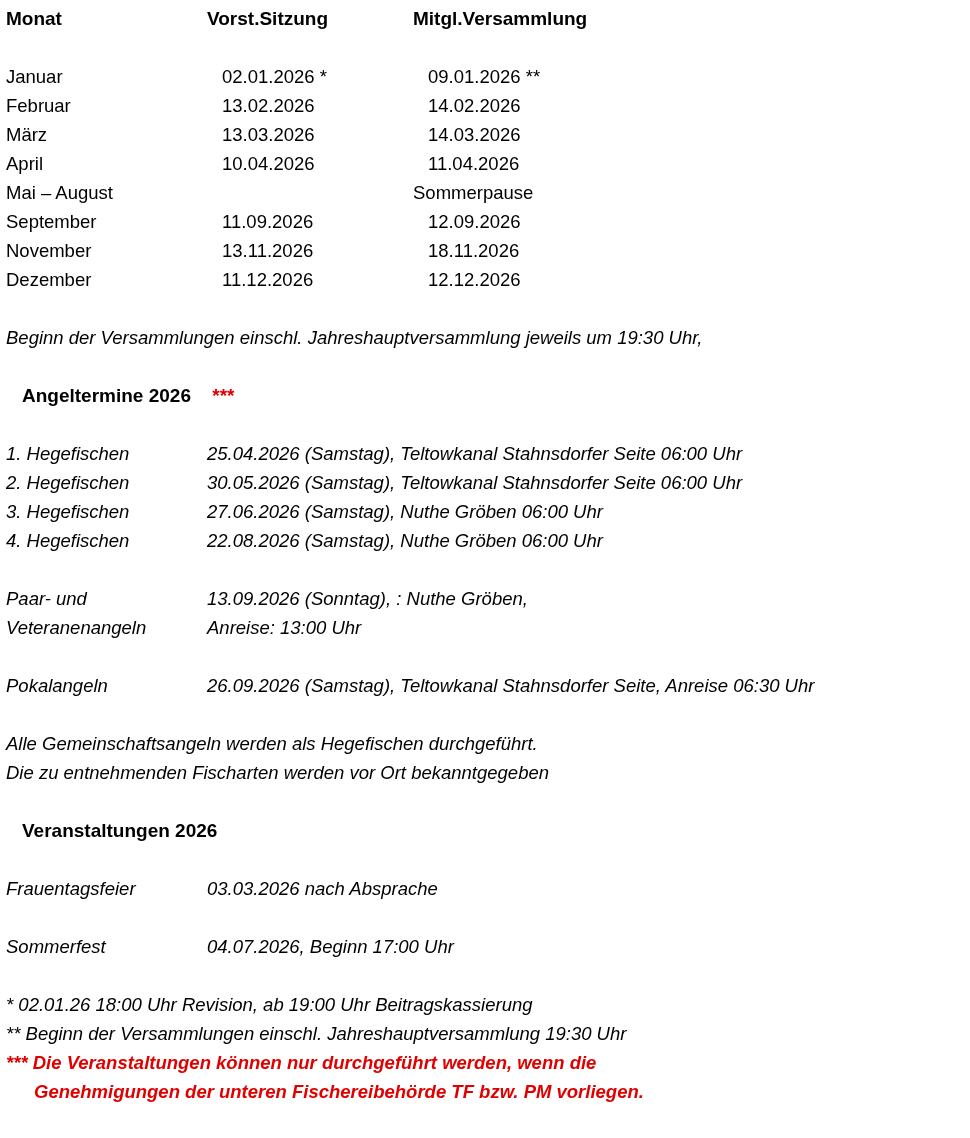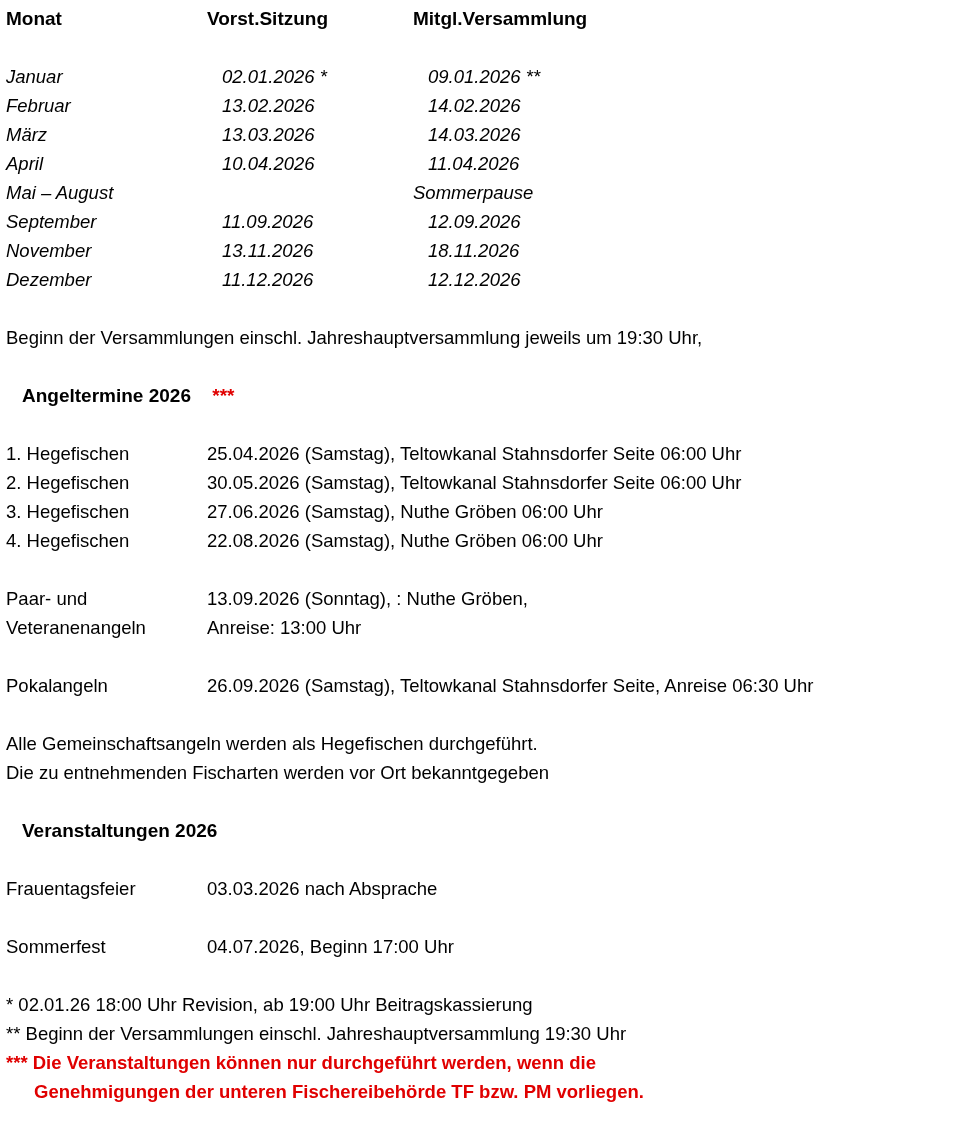--- a/index.html
+++ b/index.html
@@ -20,24 +20,24 @@
   }
   .bold { font-weight: bold; }
   .red  { color: #e00000; }
 
   
   .sched-head, .sched-row {
     display: grid;
     grid-template-columns: 201px 206px 1fr;
   }
   .sched-head { font-weight: bold; font-size: 19px; }
-  .sched-body { margin-top: 29px; font-style: italic; }
+  .sched-body { margin-top: 29px; }
   .cell-indent { padding-left: 15px; }
 
-  .blank-gap { margin-top: 29px; }
+  .blank-gap { margin-top: 29px; font-style: italic; }
 
   h2.sec-heading {
     font-size: 19px;
     font-weight: bold;
     margin: 29px 0 0 16px;
     line-height: 29px;
   }
   h2.sec-heading .stars { margin-left: 16px; }
 
   

